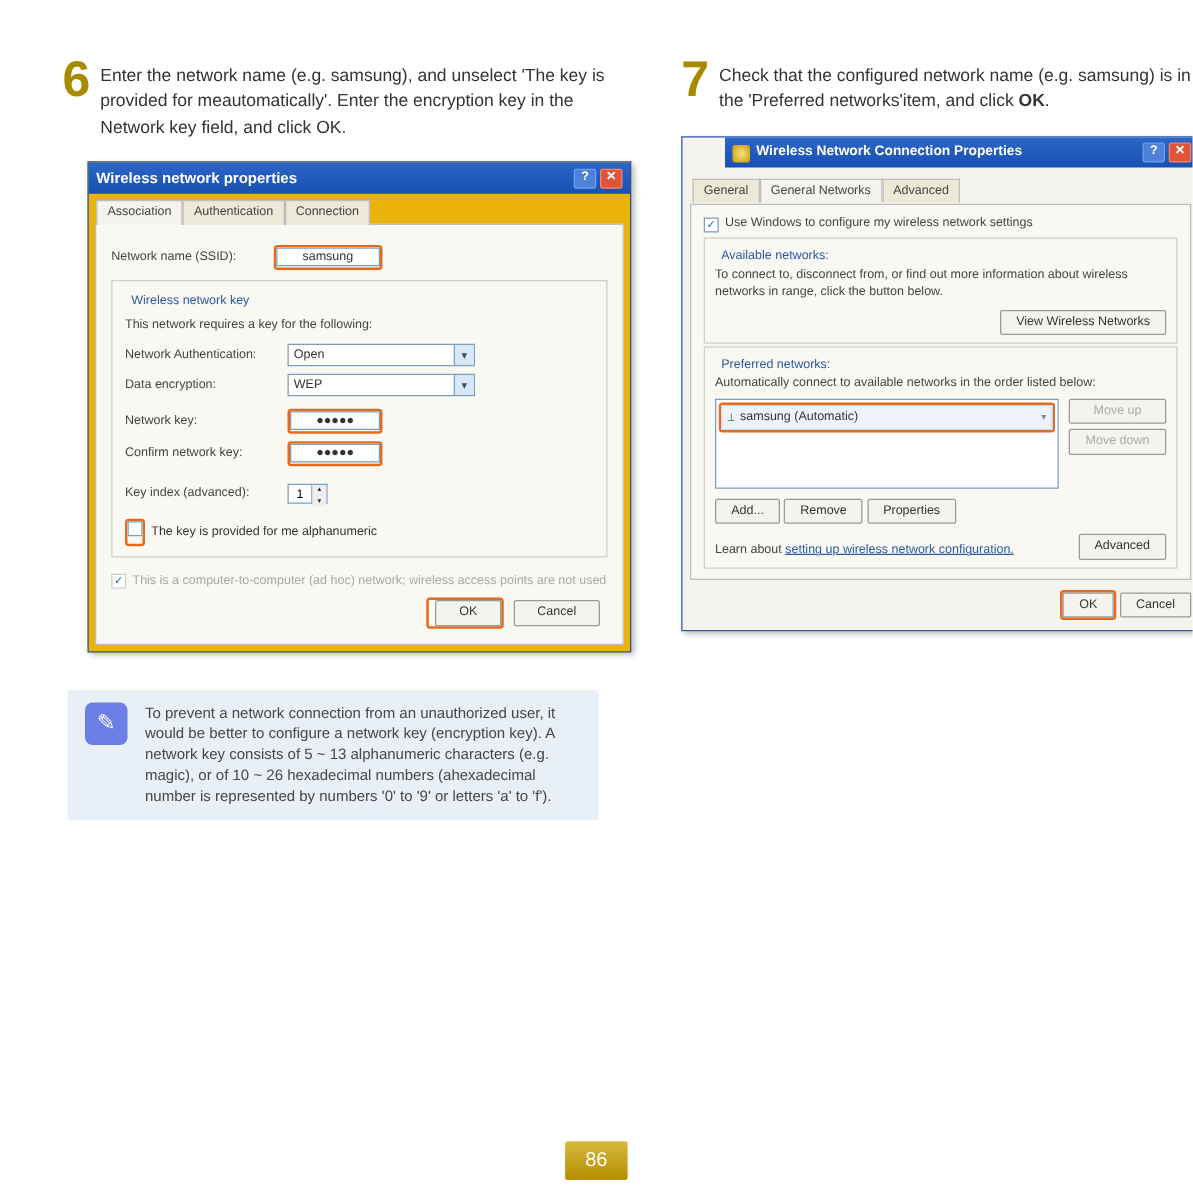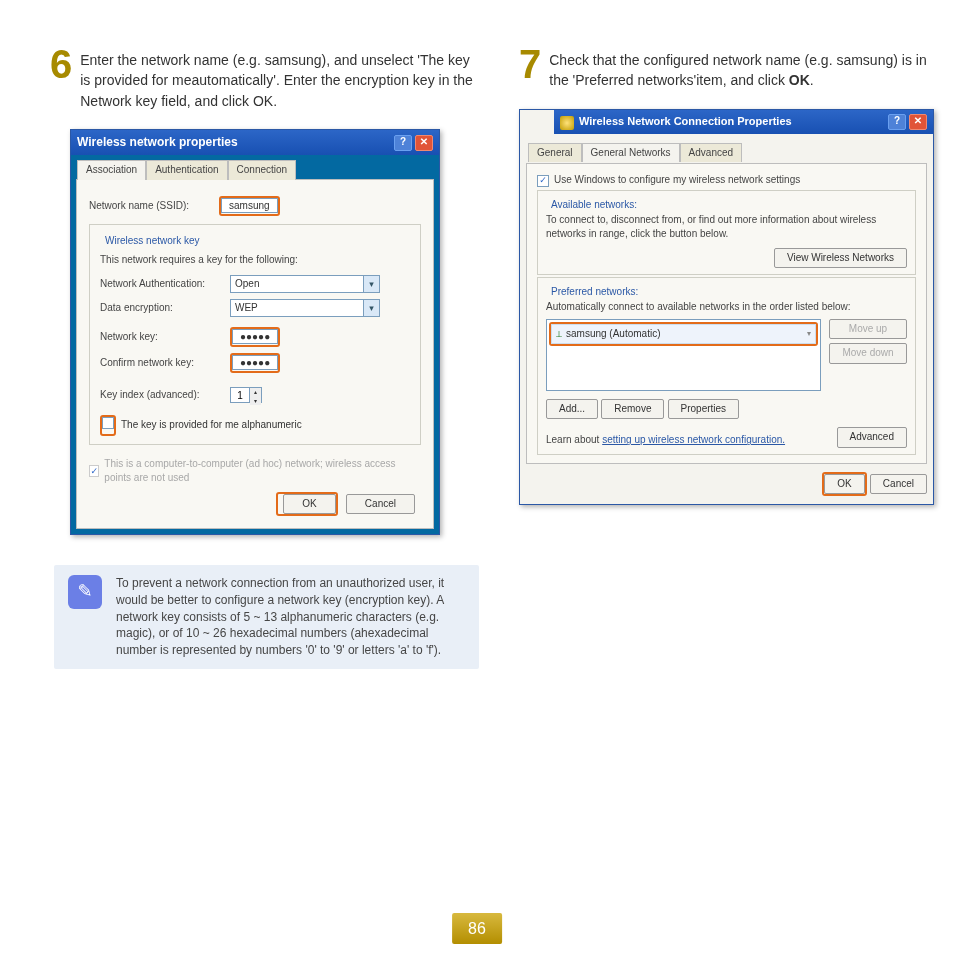--- a/index.html
+++ b/index.html
@@ -18,23 +18,23 @@
 
   .step { display: flex; gap: 8px; margin-bottom: 18px; }
   .step-num {
     font-size: 40px; font-weight: 600; color: #a78a00; line-height: 0.9;
     margin-top: -4px;
   }
   .step-text { font-size: 14px; color: #333; }
 
   
   .xp-dialog {
-    margin-left: 20px; width: 370px; border: 1px solid #2b58a6;
+    margin-left: 20px; width: 435px; border: 1px solid #2b58a6;
     box-shadow: 2px 2px 5px rgba(0,0,0,.3);
-    background: #0369a1; font-size: 11px; color: #333;
+    background: #eab308; font-size: 11px; color: #333;
   }
   .xp-title {
     background: linear-gradient(#2c66c7,#1850b2);
     color: #fff; padding: 4px 6px; display: flex; align-items: center;
     font-weight: bold; font-size: 12px;
   }
   .xp-title .spacer { flex: 1; }
   .xp-title .btn { width: 18px; height: 16px; margin-left: 3px;
     display: inline-flex; align-items: center; justify-content: center;
     font-size: 10px; border-radius: 2px; }
@@ -42,21 +42,21 @@
   .xp-title .close { background: #e15438; border: 1px solid #f08870; color:#fff; }
   .xp-tabs { padding-top: 4px; padding-left: 6px; }
   .tab { display: inline-block; background: #f4f3ee; border: 1px solid #bdbdbd;
     border-bottom: none; padding: 2px 8px; font-size: 10px; color:#444; position:relative; top:1px; }
   .tab.inactive { background: #ece9d8; }
   .xp-body { border: 1px solid #bdbdbd; margin: 0 5px 5px 5px; padding: 10px 12px 12px 12px; background: #f9f8f3; }
 
   .row { display: flex; align-items: center; margin: 6px 0; }
   .row .lbl { flex: 0 0 130px; font-size: 10px; color: #444; }
   .xp-input { background: #fff; border: 1px solid #7b9ebd; height: 18px;
-    padding: 1px 7px; font-size: 10px; color:#333; }
+    padding: 1px 20px; font-size: 10px; color:#333; }
   .xp-input.ssid { width: 80px; }
   .xp-select { background:#fff; border:1px solid #7b9ebd; height:18px;
     width: 150px; padding: 1px 4px; font-size:10px; position:relative; }
   .xp-select .chev { position:absolute; right:0; top:0; width:16px; height:16px;
     background:#d9e8f7; border-left:1px solid #7b9ebd; text-align:center;
     font-size:9px; color:#356; line-height:16px; }
   .xp-fieldset { border: 1px solid #cfcfc5; margin-top: 8px; padding: 8px 10px; }
   .xp-fieldset .legend { margin-top: -15px; display: inline-block;
     background: #f9f8f3; padding: 0 5px; font-size: 10px; color: #2b58a6; }
   .hl { display: inline-block; border: 2px solid #e36b19; border-radius: 3px; }

